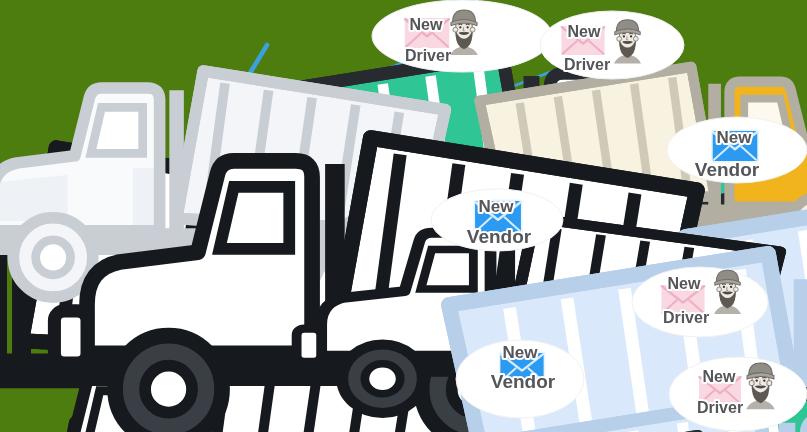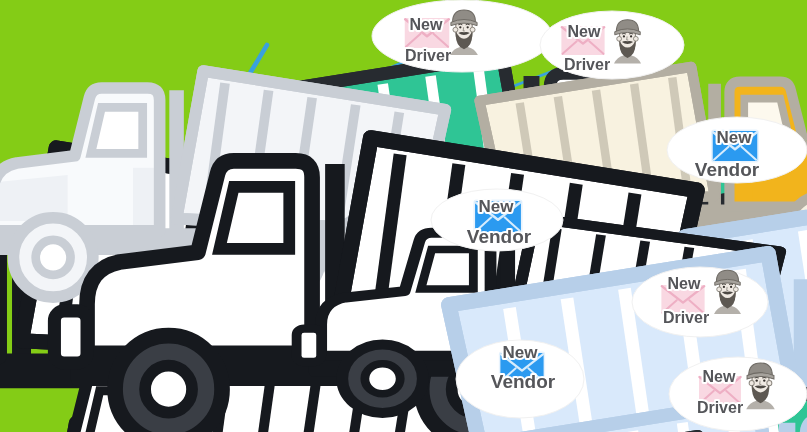--- a/index.html
+++ b/index.html
@@ -1,16 +1,16 @@
 <!DOCTYPE html>
 <html><head>
 <meta charset="utf-8">
 <style>
   html,body{margin:0;padding:0;background:#ffffff;}
-  .stage{position:relative;width:807px;height:432px;overflow:hidden;background:#84cc16;}
+  .stage{position:relative;width:807px;height:432px;overflow:hidden;background:#4d7c0f;}
   svg{display:block;}
   .edges-thin{stroke:#3aa1dc;stroke-width:2.7;stroke-linecap:round;}
   .edges-thick{stroke:#3aa1dc;stroke-width:4.6;stroke-linecap:round;}
   .node{fill:#35a0db;}
   .badge-ellipse{fill:#ffffff;stroke:#f1f1f1;stroke-width:1;}
   .bt{font-family:"Liberation Sans","DejaVu Sans",sans-serif;font-weight:700;fill:#55565a;
       text-anchor:middle;paint-order:stroke;stroke:#ffffff;stroke-width:4;stroke-linejoin:round;}
   .bt16{font-size:16px}.bt17{font-size:17px}.bt19{font-size:19px}
   .tk-black{--line:#16191e;--bed:#ffffff;--body:#ffffff;--slat:#16191e;--accent:#ffffff;--tire:#3a3e45;--win:#ffffff;}
   .tk-green{--line:#272b30;--bed:#2fc595;--body:#ffffff;--slat:#ffffff;--accent:#2fc595;--tire:#ffffff;--win:#ffffff;}

